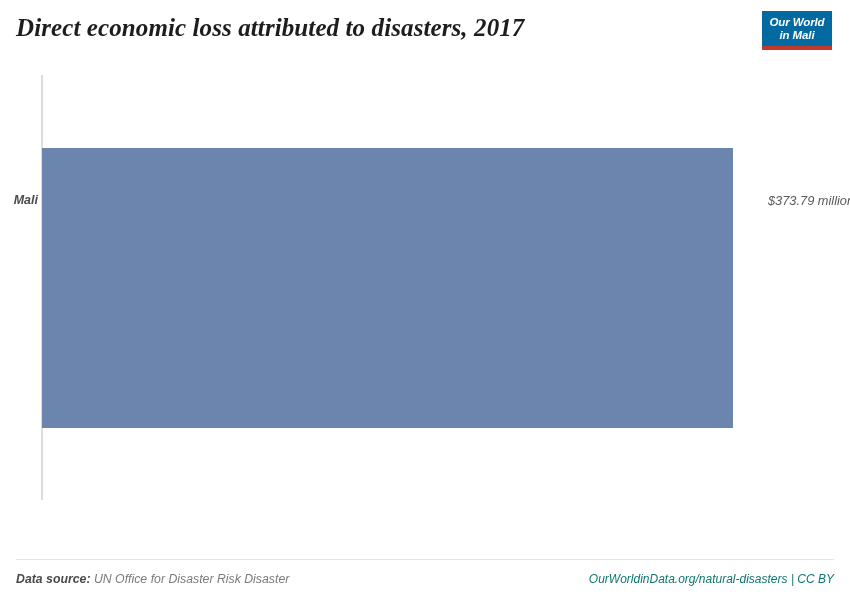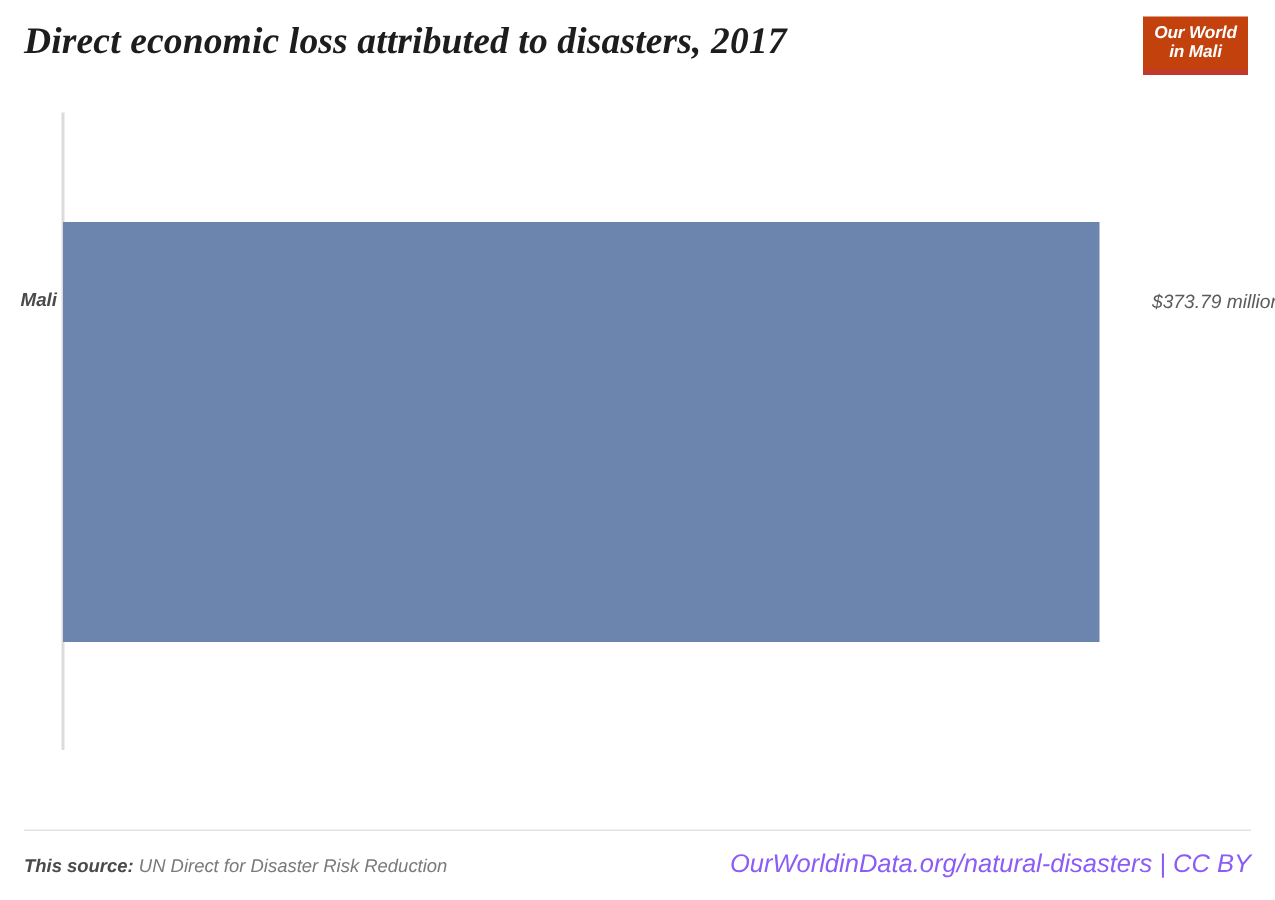--- a/index.html
+++ b/index.html
@@ -47,21 +47,21 @@
     margin: 0;
     max-width: 718px;
     font-weight: 400;
   }
 
   .owid-logo {
     position: absolute;
     top: 11px;
     right: 18px;
     width: 70px;
-    background: #c2410c;
+    background: #0369a1;
     border-bottom: 4px solid #c0392b;
     padding: 5px 0 4px 0;
     text-align: center;
     box-sizing: border-box;
   }
   .owid-logo .logo-line {
     display: block;
     color: #ffffff;
     font-size: 11.5px;
     font-weight: 700;
@@ -137,22 +137,22 @@
   .footer-left {
     font-size: 12.3px;
     color: #7a7a7a;
     white-space: nowrap;
   }
   .footer-left .source-label {
     color: #4a4a4a;
     font-weight: 700;
   }
   .footer-right {
-    font-size: 17px;
-    color: #8b5cf6;
+    font-size: 12px;
+    color: #0f766e;
     white-space: nowrap;
   }
 </style>
 </head>
 <body>
 
 <div class="chart-root">
 
   <div class="header">
     <h1 class="chart-title">Direct economic loss attributed to disasters, 2017</h1>
@@ -170,18 +170,18 @@
 
     <div class="bar-row">
       <div class="bar-rect"></div>
     </div>
 
     <div class="bar-value">$373.79 million</div>
   </div>
 
   <div class="footer">
     <div class="footer-left">
-      <span class="source-label">This source:</span><span> UN Direct for Disaster Risk Reduction</span>
+      <span class="source-label">Data source:</span><span> UN Office for Disaster Risk Disaster</span>
     </div>
     <div class="footer-right">OurWorldinData.org/natural-disasters | CC BY</div>
   </div>
 
 </div>
 
 </body></html>

